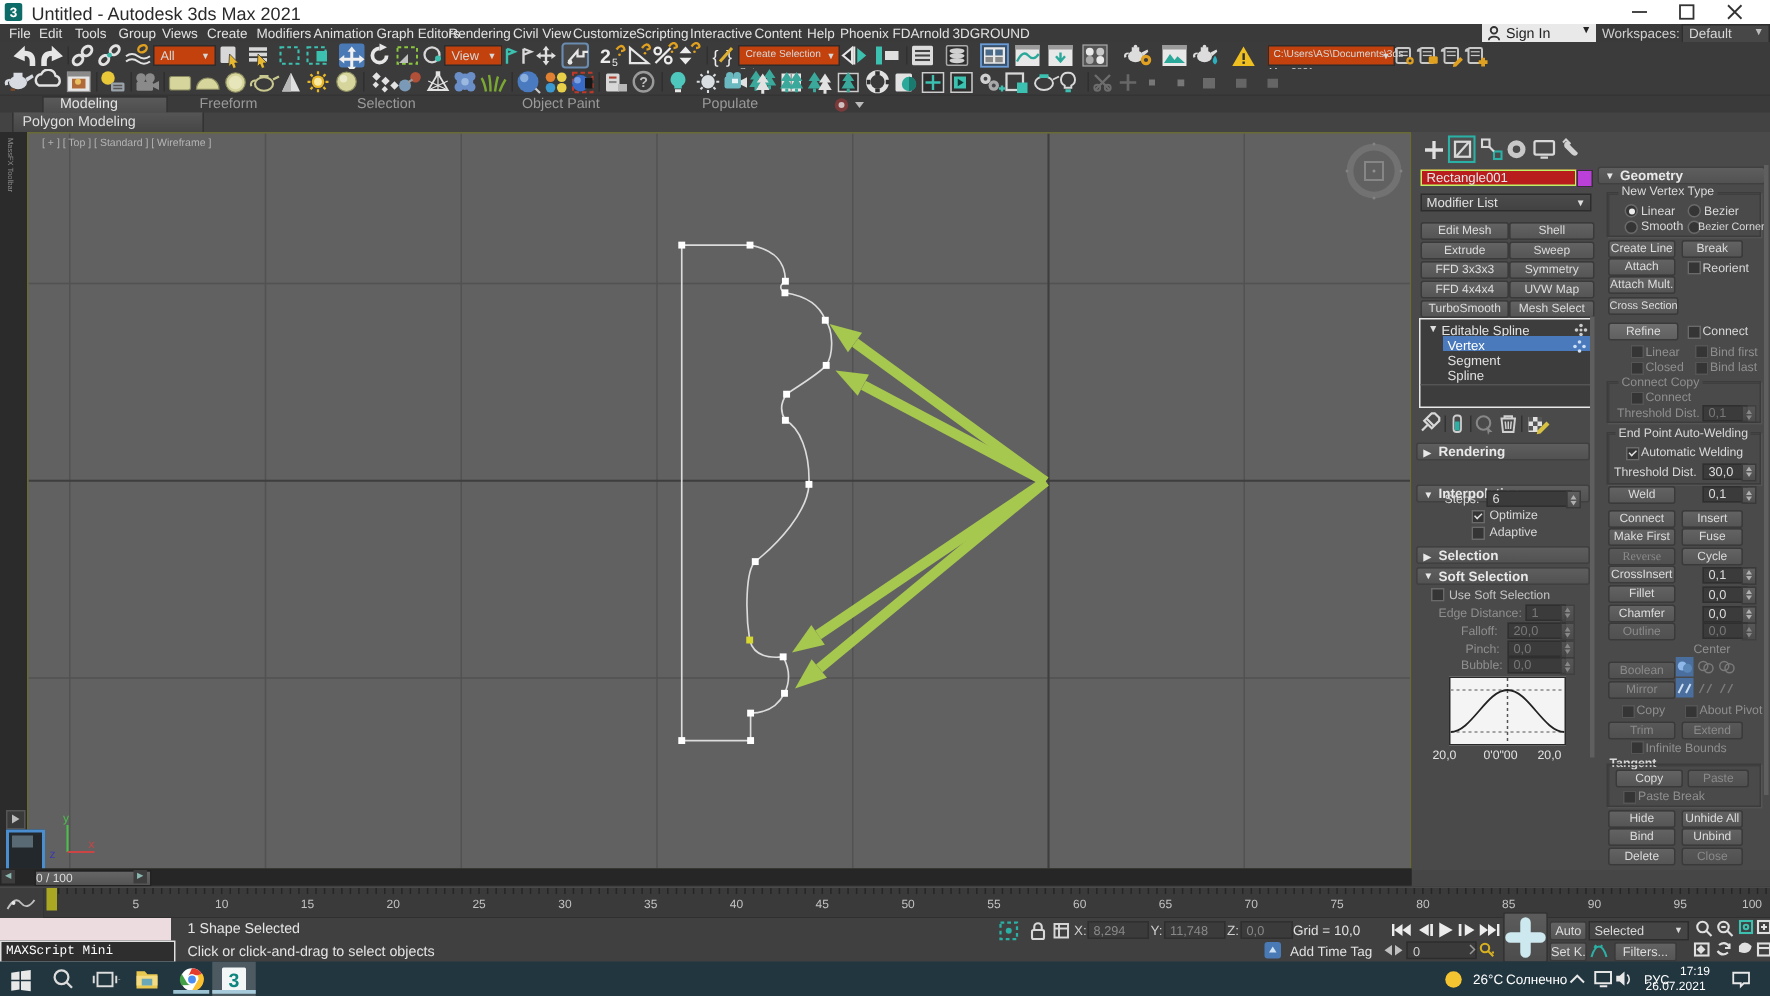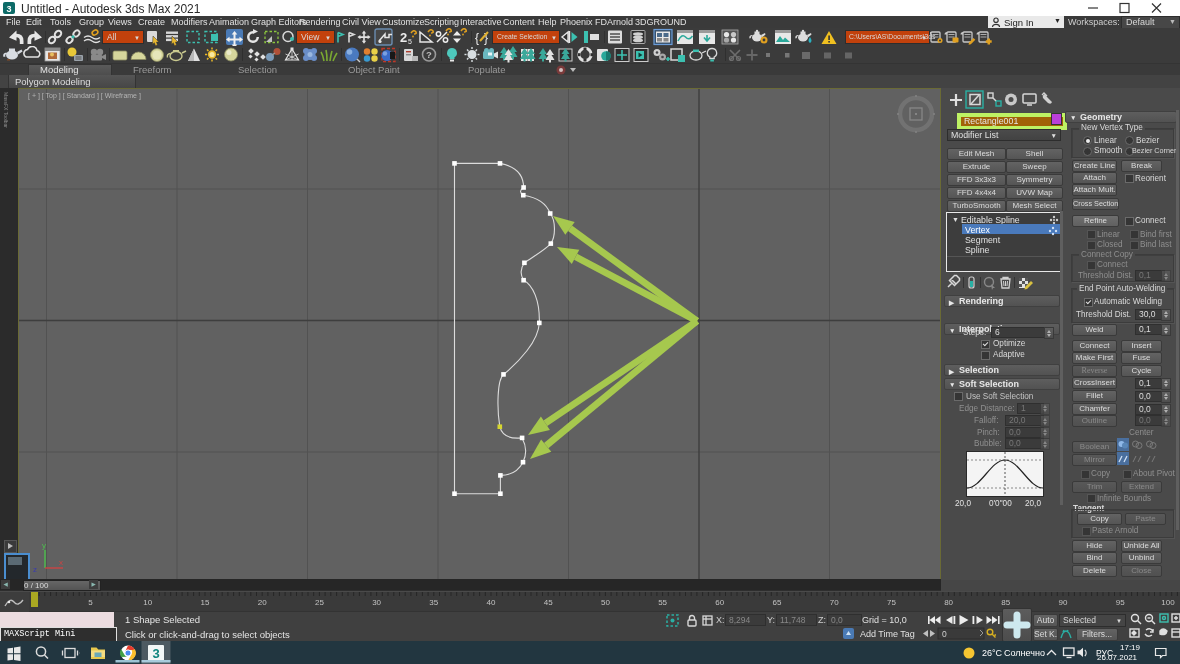--- a/index.html
+++ b/index.html
@@ -597,21 +597,21 @@
           <rect x="55" y="13" width="5" height="5" stroke="#2ab0a4"></rect>
           <path d="M52 10 l3 3"></path>
         </g>
   <circle cx="70" cy="11.5" r="6" fill="#c8c8c8"></circle>
         <circle cx="70" cy="11.5" r="2.5" fill="#4a4a4a"></circle>
   <rect x="82" y="6" width="13" height="9" rx="1" fill="none" stroke="#d8d8d8" stroke-width="1.5"></rect>
         <path d="M86 17 l5 0" stroke="#d8d8d8" stroke-width="1.5"></path>
   <path d="M104 6 q-3 1 -2 4 l5 5 q3 2 4 -1 l-5 -5z" fill="#d0d0d0"></path>
         <path d="M101 7 l2 -2 3 3" fill="none" stroke="#d0d0d0" stroke-width="1.3"></path>
  </svg>
- <div class="abs" style="left:16px;top:25px;width:99px;height:9px;background:#a16207;border:4px solid #bef264;color:#e6e6e6;font-size:8.8px;line-height:9px;padding-left:3px;">Rectangle001</div>
+ <div class="abs" style="left:6px;top:25px;width:99px;height:9px;background:#b91c1c;border:1px solid #bef264;color:#e6e6e6;font-size:8.8px;line-height:9px;padding-left:3px;">Rectangle001</div>
  <div class="abs" style="left:110px;top:24.5px;width:9px;height:10px;background:#bb3fd9;border:1px solid #333;"></div>
  <div class="abs" style="left:6px;top:41px;width:112px;height:10px;background:linear-gradient(#4b4b4b,#424242);border:1px solid #2d2d2d;color:#e0e0e0;font-size:8.8px;line-height:10px;"><span style="padding-left:3px">Modifier List</span><span style="position:absolute;right:3px;top:1px;font-size:6.5px;">▼</span></div>
  <div class="btn" style="left:6px;top:59.5px;width:57px;">Edit Mesh</div>
       <div class="btn" style="left:65px;top:59.5px;width:55px;">Shell</div>
  <div class="btn" style="left:6px;top:72.5px;width:57px;">Extrude</div>
       <div class="btn" style="left:65px;top:72.5px;width:55px;">Sweep</div>
  <div class="btn" style="left:6px;top:85.5px;width:57px;">FFD 3x3x3</div>
       <div class="btn" style="left:65px;top:85.5px;width:55px;">Symmetry</div>
  <div class="btn" style="left:6px;top:98.5px;width:57px;">FFD 4x4x4</div>
       <div class="btn" style="left:65px;top:98.5px;width:55px;">UVW Map</div>
@@ -802,21 +802,21 @@
       <div class="dtx" style="left:192px;top:381px;">About Pivot</div>
  <div class="btn dis" style="left:131px;top:392.6px;width:43px;">Trim</div>
       <div class="btn dis" style="left:180px;top:392.6px;width:39px;">Extend</div>
  <div class="cb dis" style="left:146px;top:406px;"></div>
       <div class="dtx" style="left:156px;top:405.5px;">Infinite Bounds</div>
  <div class="ltx" style="left:132px;top:415.5px;font-weight:bold;">Tangent</div>
  <div class="grp" style="left:130px;top:421px;width:101px;height:27px;"></div>
  <div class="btn" style="left:136px;top:424.7px;width:43px;">Copy</div>
       <div class="btn dis" style="left:184px;top:424.7px;width:39px;">Paste</div>
  <div class="cb dis" style="left:141px;top:438.7px;"></div>
-      <div class="dtx" style="left:151px;top:438.2px;">Paste Arnold</div>
+      <div class="dtx" style="left:151px;top:438.2px;">Paste Break</div>
  <div class="btn" style="left:131px;top:451.6px;width:43px;">Hide</div>
       <div class="btn" style="left:180px;top:451.6px;width:39px;">Unhide All</div>
  <div class="btn" style="left:131px;top:463.9px;width:43px;">Bind</div>
       <div class="btn" style="left:180px;top:463.9px;width:39px;">Unbind</div>
  <div class="btn" style="left:131px;top:476.6px;width:43px;">Delete</div>
       <div class="btn dis" style="left:180px;top:476.6px;width:39px;text-align:center;">Close</div>
  <div class="abs" style="left:235px;top:22px;width:3px;height:420px;background:#5f5f5f;"></div>
 </div>
 <div class="abs" style="left:941px;top:580px;width:239px;height:11px;background:#464646;"></div>
 

